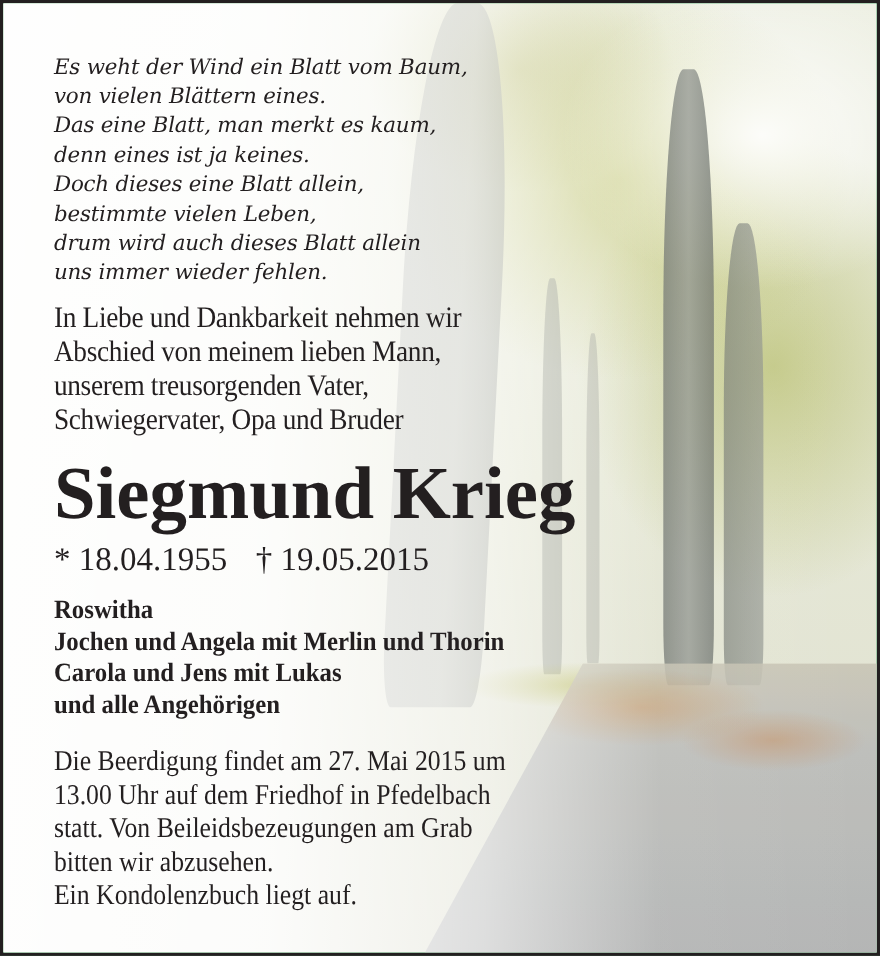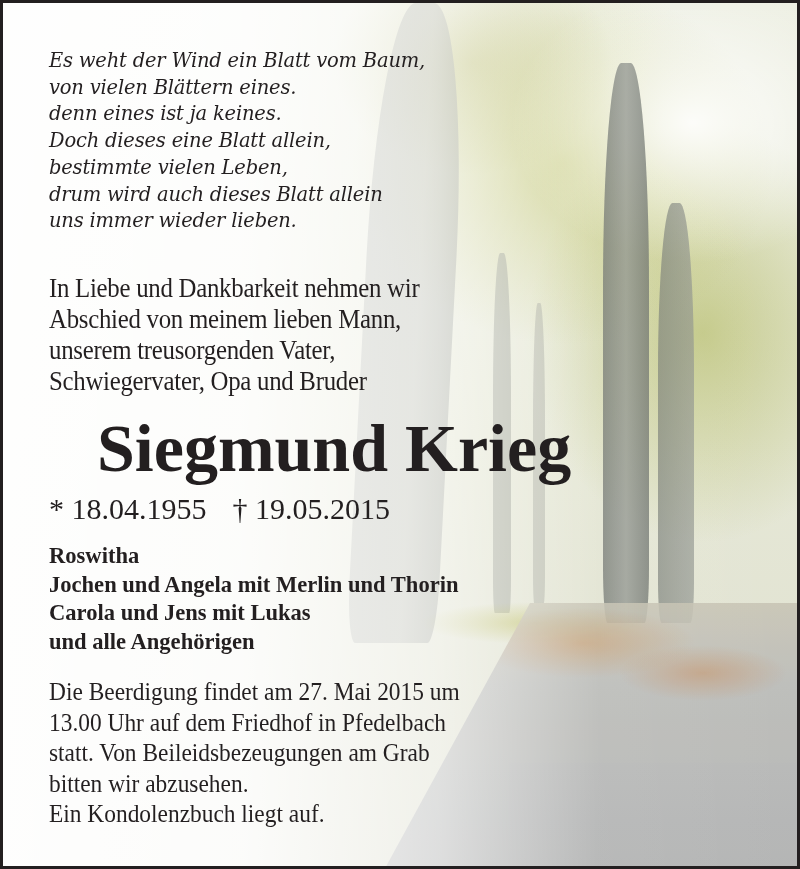--- a/index.html
+++ b/index.html
@@ -40,21 +40,21 @@
   }
   .photo .fade {
     position: absolute; inset: 0;
     background: linear-gradient(90deg, rgba(255,255,255,0.96) 0%, rgba(255,255,255,0.9) 30%, rgba(255,255,255,0.55) 55%, rgba(255,255,255,0.05) 75%, rgba(255,255,255,0) 100%);
   }
   .content { position: absolute; left: 46px; top: 0; right: 0; color: #231f20; font-family: "DejaVu Serif", "Liberation Serif", serif; }
   .poem { position: absolute; top: 45px; left: 0; font-style: italic; font-family: "DejaVu Serif", serif; font-size: 19.5px; line-height: 26.7px; letter-spacing: -0.2px; }
   .poem div { white-space: nowrap; }
   .intro { position: absolute; top: 270px; left: 0; font-family: "Liberation Serif", serif; font-size: 27px; line-height: 31px; letter-spacing: -0.3px; transform: scaleX(0.92); transform-origin: left; }
   .intro div, .family div, .info div { white-space: nowrap; }
-  .name { position: absolute; top: 405px; left: 0; font-family: "Liberation Serif", serif; font-weight: bold; font-size: 68px; line-height: 80px; letter-spacing: 0px; white-space: nowrap; margin-left: 48px; }
+  .name { position: absolute; top: 405px; left: 0; font-family: "Liberation Serif", serif; font-weight: bold; font-size: 68px; line-height: 80px; letter-spacing: 0px; white-space: nowrap; }
   .dates { position: absolute; top: 490px; left: 0; font-family: "Liberation Serif", serif; font-size: 30px; line-height: 32px; white-space: nowrap; }
   .dates span { display: inline-block; }
   .dates .gap { width: 26px; }
   .family { position: absolute; top: 538px; left: 0; font-family: "Liberation Serif", serif; font-weight: bold; font-size: 24px; line-height: 28.5px; transform: scaleX(0.94); transform-origin: left; }
   .info { position: absolute; top: 674px; left: 0; font-family: "Liberation Serif", serif; font-size: 26px; line-height: 30.5px; transform: scaleX(0.9); transform-origin: left; }
 </style>
 </head>
 <body>
 
 <div class="frame">
@@ -67,25 +67,26 @@
     <div class="trunk t5"></div>
     <div class="grass"></div>
     <div class="path"></div>
     <div class="fade"></div>
   </div>
 
   <div class="content">
     <div class="poem">
       <div>Es weht der Wind ein Blatt vom Baum,</div>
       <div>von vielen Blättern eines.</div>
+      <div>Das eine Blatt, man merkt es kaum,</div>
       <div>denn eines ist ja keines.</div>
       <div>Doch dieses eine Blatt allein,</div>
       <div>bestimmte vielen Leben,</div>
       <div>drum wird auch dieses Blatt allein</div>
-      <div>uns immer wieder lieben.</div>
+      <div>uns immer wieder fehlen.</div>
     </div>
 
     <div class="intro">
       <div>In Liebe und Dankbarkeit nehmen wir</div>
       <div>Abschied von meinem lieben Mann,</div>
       <div>unserem treusorgenden Vater,</div>
       <div>Schwiegervater, Opa und Bruder</div>
     </div>
 
     <div class="name">Siegmund Krieg</div>

